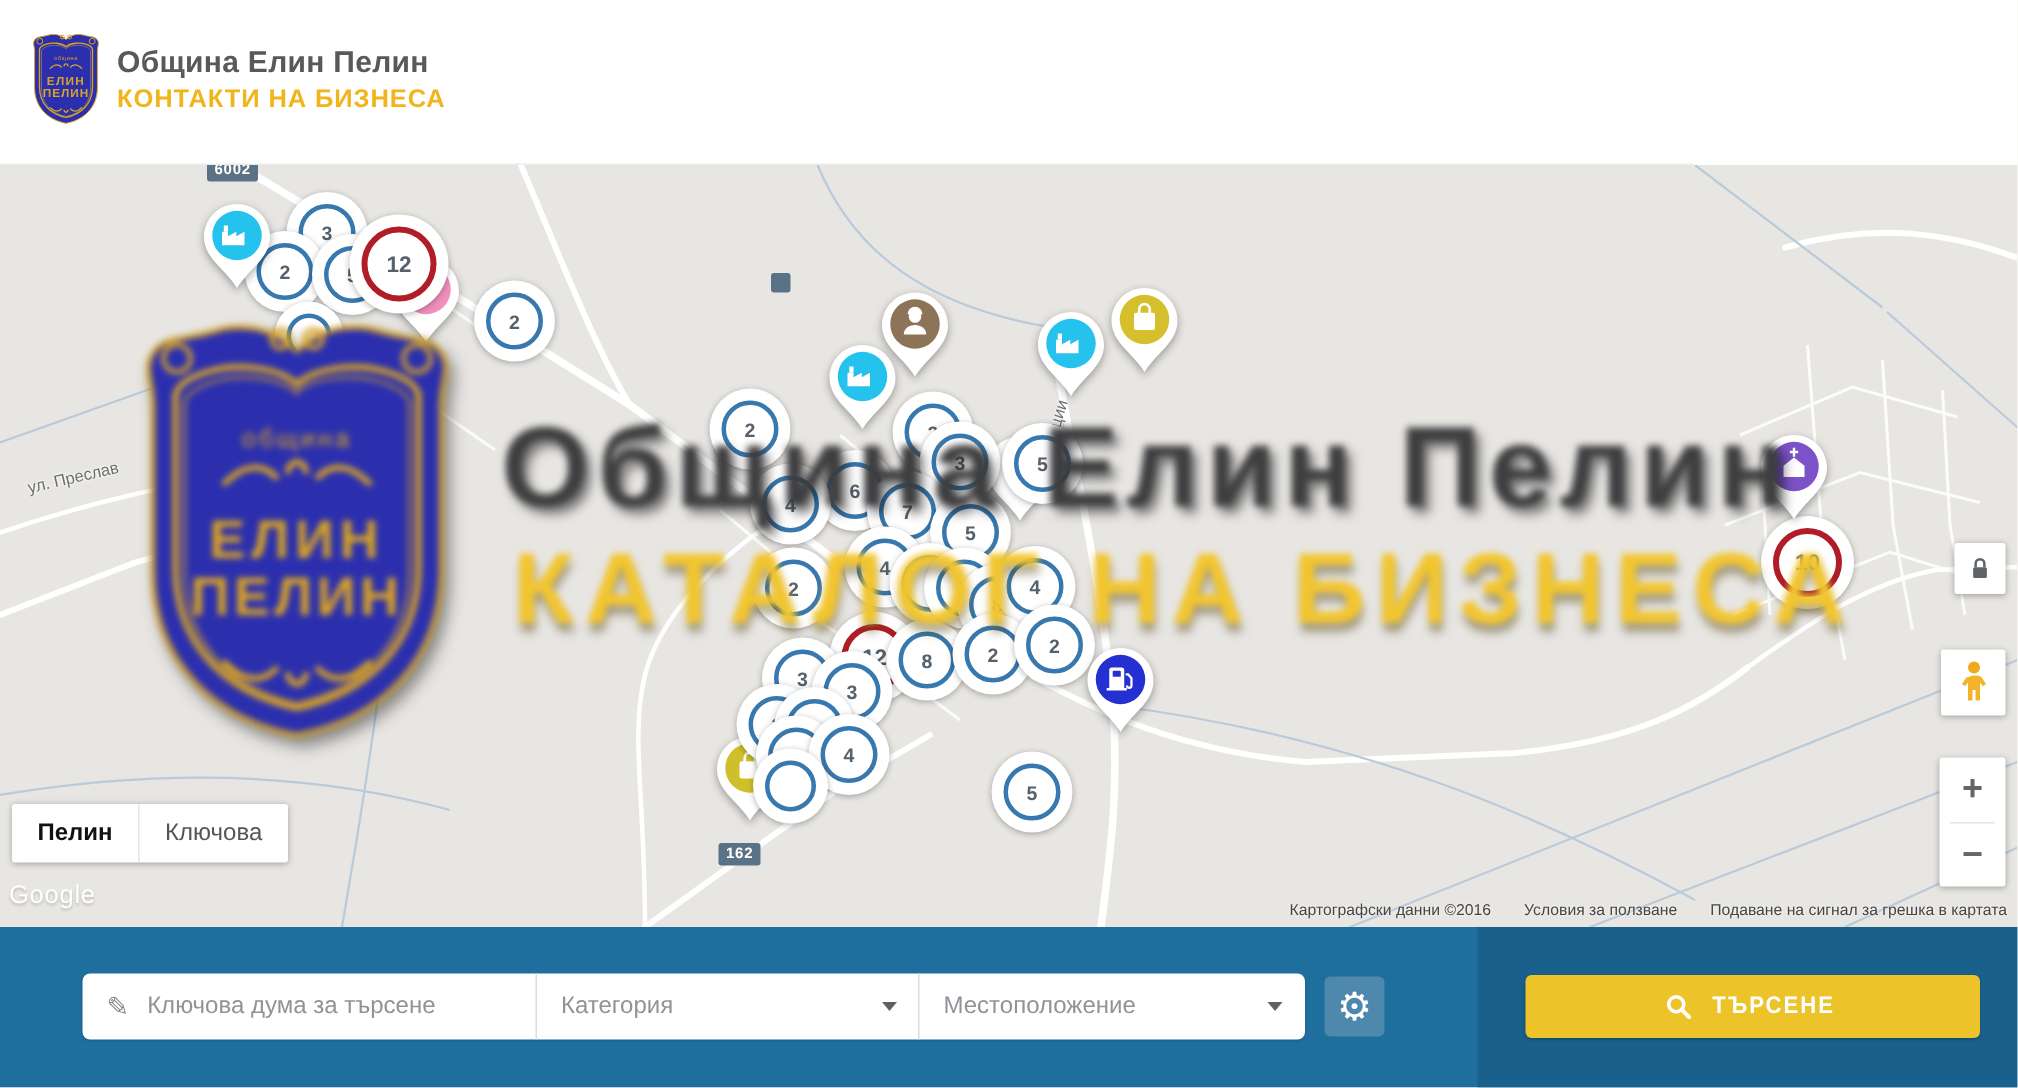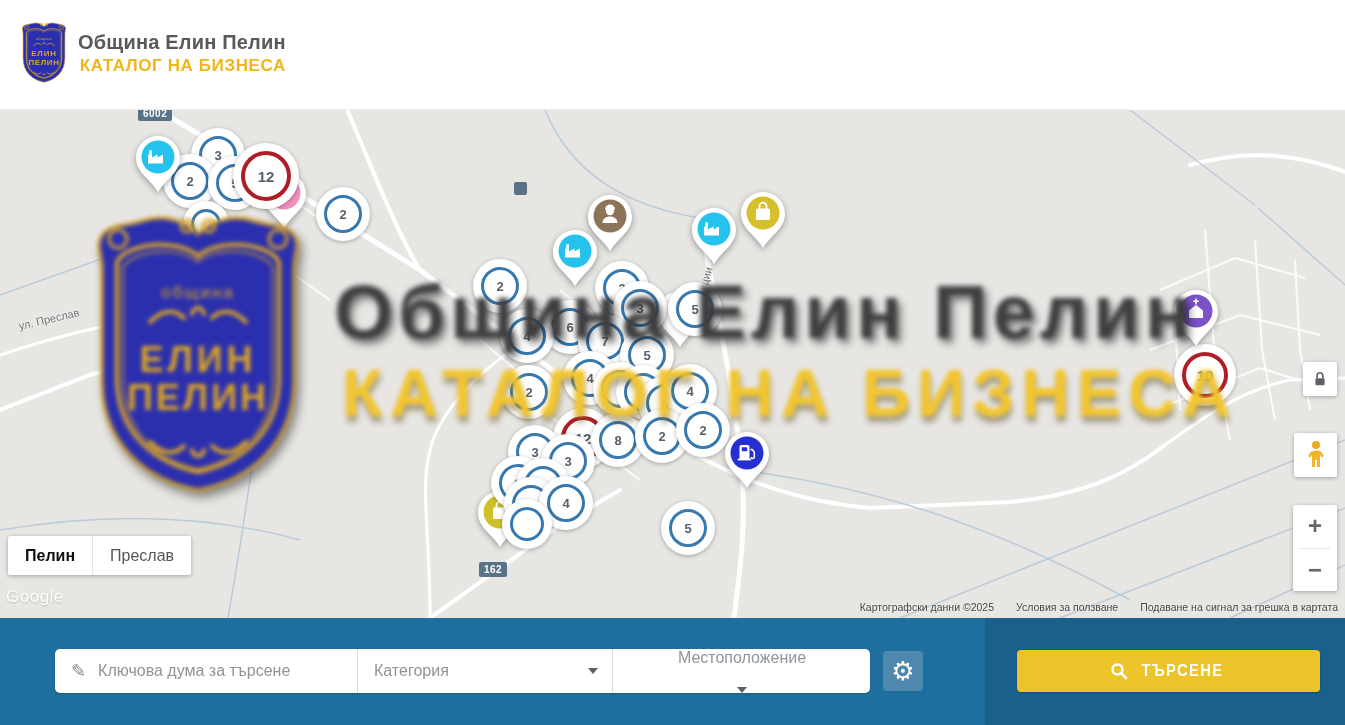--- a/index.html
+++ b/index.html
@@ -2,21 +2,21 @@
 <html><head>
 <meta charset="utf-8">
 <style>
   * { margin:0; padding:0; box-sizing:border-box; }
   html,body { width:1345px; height:725px; overflow:hidden; font-family:"Liberation Sans", sans-serif; background:#fff; }
 
   
   .header { position:relative; width:1129px; height:110px; background:#ffffff; border-bottom:1px solid #ececec; z-index:30; }
   .logo { position:absolute; left:20px; top:21px; display:flex; align-items:center; cursor:pointer; }
   .logo-crest { width:48px; height:64px; }
-  .logo-text { margin-left:10px;text-align:right; }
+  .logo-text { margin-left:10px; }
   .logo-line1 { font-size:20px; font-weight:bold; color:#58595b; letter-spacing:.2px; }
   .logo-line2 { font-size:17px; font-weight:bold; color:#f0b51b; letter-spacing:.6px; margin-top:2px; }
   .nav { position:absolute; right:25px; top:0; height:110px; display:flex; align-items:center; }
   .nav-item { display:inline-block; font-size:15px; font-weight:bold; color:#353134; letter-spacing:0; margin-left:26px; transform:scaleX(.88); cursor:pointer; white-space:nowrap; }
 
   
   .map { position:relative; width:1345px; height:508px; background:#e8e6e3; overflow:hidden; }
   .roads { position:absolute; left:0; top:0; z-index:0; }
   .street-label { position:absolute; font-size:11px; color:#6e6e6e; z-index:1; white-space:nowrap; text-shadow:0 0 2px #fff, 0 0 2px #fff; }
   .road-badge { position:absolute; background:#5a7286; color:#fff; font-size:10px; font-weight:bold; padding:2px 5px; border-radius:2px; z-index:1; letter-spacing:.5px; }
@@ -50,21 +50,21 @@
   .zoom-btn { flex:1; display:flex; align-items:center; justify-content:center; font-size:24px; font-weight:bold; color:#666; cursor:pointer; }
   .zoom-divider { height:1px; background:#e6e6e6; margin:0 7px; }
 
   
   .searchbar { position:relative; width:1345px; height:107px; background:#1f6f9e; }
   .searchbar-right { position:absolute; right:0; top:0; width:360px; height:107px; background:#19608c; }
   .search-form { position:absolute; left:55px; top:31px; width:815px; height:44px; background:#fff; border-radius:5px; display:flex; box-shadow:0 1px 2px rgba(0,0,0,.15); }
   .sf-section { display:flex; align-items:center; position:relative; }
   .sf-keyword { width:303px; border-right:1px solid #dcdcdc; padding:0 12px 0 16px; }
   .sf-select { width:255px; border-right:1px solid #dcdcdc; padding:0 14px 0 16px; cursor:pointer; }
-  .sf-select.last { width:256px; border-right:none;flex-direction:column; }
+  .sf-select.last { width:256px; border-right:none; }
   .pencil-icon { font-size:18px; color:#8a8a8a; margin-right:12px; }
   .sf-input { border:none; outline:none; font-size:16px; color:#444; width:230px; font-family:"Liberation Sans",sans-serif; }
   .sf-input::placeholder { color:#8f9499; }
   .sf-select-label { font-size:16px; color:#8f9499; flex:1; }
   .sf-arrow { width:0; height:0; border-left:5px solid transparent; border-right:5px solid transparent; border-top:6px solid #5c6166; }
   .gear-btn { position:absolute; left:883px; top:33px; width:40px; height:40px; background:#4e88ad; border-radius:4px; display:flex; align-items:center; justify-content:center; cursor:pointer; }
   .gear-glyph { color:#fff; font-size:26px; line-height:1; }
   .search-btn { position:absolute; left:1017px; top:32px; width:303px; height:42px; background:#edc32a; border:none; border-radius:4px; display:flex; align-items:center; justify-content:center; gap:10px; cursor:pointer; box-shadow:0 1px 2px rgba(0,0,0,.2); }
   .search-btn-label { color:#fff; font-size:16px; font-weight:bold; letter-spacing:1.5px; transform:scaleX(.92); }
 </style>
@@ -82,21 +82,21 @@
   <path d="M110 46C96 34 68 32 50 38c-10 3-19 8-21 15v115c0 52 34 84 81 94 47-10 81-42 81-94V53c-2-7-11-12-21-15-18-6-46-4-60 8z" fill="none" stroke="#d9a424" stroke-width="4"></path>
   <path d="M110 52C97 41 70 39 53 45c-9 3-16 7-18 13v112c0 49 31 79 75 89 44-10 75-40 75-89V58c-2-6-9-10-18-13-17-6-44-4-57 6z" fill="none" stroke="#d9a424" stroke-width="1.5"></path>
   <text x="110" y="88" text-anchor="middle" font-size="17" letter-spacing="2" fill="#d9a424" font-family="Liberation Sans,sans-serif">община</text>
   <path d="M62 112c14-14 26-12 34-4M158 112c-14-14-26-12-34-4M104 104c2-8 10-8 12 0" stroke="#d9a424" stroke-width="4" fill="none" stroke-linecap="round"></path>
   <text x="110" y="162" text-anchor="middle" font-size="36" font-weight="bold" letter-spacing="4" fill="#d9a424" font-family="Liberation Sans,sans-serif">ЕЛИН</text>
   <text x="110" y="200" text-anchor="middle" font-size="36" font-weight="bold" letter-spacing="3" fill="#d9a424" font-family="Liberation Sans,sans-serif">ПЕЛИН</text>
   <path d="M62 232c14 14 26 12 34 4M158 232c-14 14-26 12-34 4M104 240c2 8 10 8 12 0" stroke="#d9a424" stroke-width="4" fill="none" stroke-linecap="round"></path>
   </svg></div>
     <div class="logo-text">
       <div class="logo-line1">Община Елин Пелин</div>
-      <div class="logo-line2">КАТАЛОГ НА БИЗНЕСА</div>
+      <div class="logo-line2">КОНТАКТИ НА БИЗНЕСА</div>
     </div>
   </div>
 </div>
 
 <div class="map">
   <svg class="roads" width="1345" height="508" viewBox="0 0 1345 508">
     <g stroke="#ffffff" fill="none" stroke-linecap="round">
       <path d="M150 -5 L300 85 420 160 520 235 C560 268 610 300 660 325" stroke-width="5"></path>
       <path d="M345 -5 C365 40 395 120 420 160" stroke-width="4"></path>
       <path d="M700 108 C712 180 735 280 742 360 C746 420 740 460 734 508" stroke-width="5"></path>
@@ -387,25 +387,25 @@
   <text x="110" y="162" text-anchor="middle" font-size="36" font-weight="bold" letter-spacing="4" fill="#d9a424" font-family="Liberation Sans,sans-serif">ЕЛИН</text>
   <text x="110" y="200" text-anchor="middle" font-size="36" font-weight="bold" letter-spacing="3" fill="#d9a424" font-family="Liberation Sans,sans-serif">ПЕЛИН</text>
   <path d="M62 232c14 14 26 12 34 4M158 232c-14 14-26 12-34 4M104 240c2 8 10 8 12 0" stroke="#d9a424" stroke-width="4" fill="none" stroke-linecap="round"></path>
   </svg></div>
     <div class="wm-title" style="color: rgb(62, 62, 64);">Община Елин Пелин</div>
     <div class="wm-subtitle" style="color: rgb(242, 197, 46);">КАТАЛОГ НА БИЗНЕСА</div>
   </div>
 
   <div class="maptype">
     <div class="maptype-btn active">Пелин</div>
-    <div class="maptype-btn inactive">Преслав</div>
+    <div class="maptype-btn inactive">Ключова</div>
   </div>
   <div class="google-logo">Google</div>
   <div class="attribution">
-    <span>Картографски данни ©2025</span>
+    <span>Картографски данни ©2016</span>
     <span class="link">Условия за ползване</span>
     <span class="link">Подаване на сигнал за грешка в картата</span>
   </div>
   <div class="ctrl-btn lock-btn">
     <svg width="20" height="20" viewBox="0 0 24 24">
       <path d="M8.5 11V8a3.5 3.5 0 0 1 7 0v3" stroke="#5f6368" stroke-width="2" fill="none"></path>
       <rect x="6.5" y="11" width="11" height="8.5" rx="1.2" fill="#5f6368"></rect>
     </svg>
   </div>
   <div class="ctrl-btn pegman-btn">

